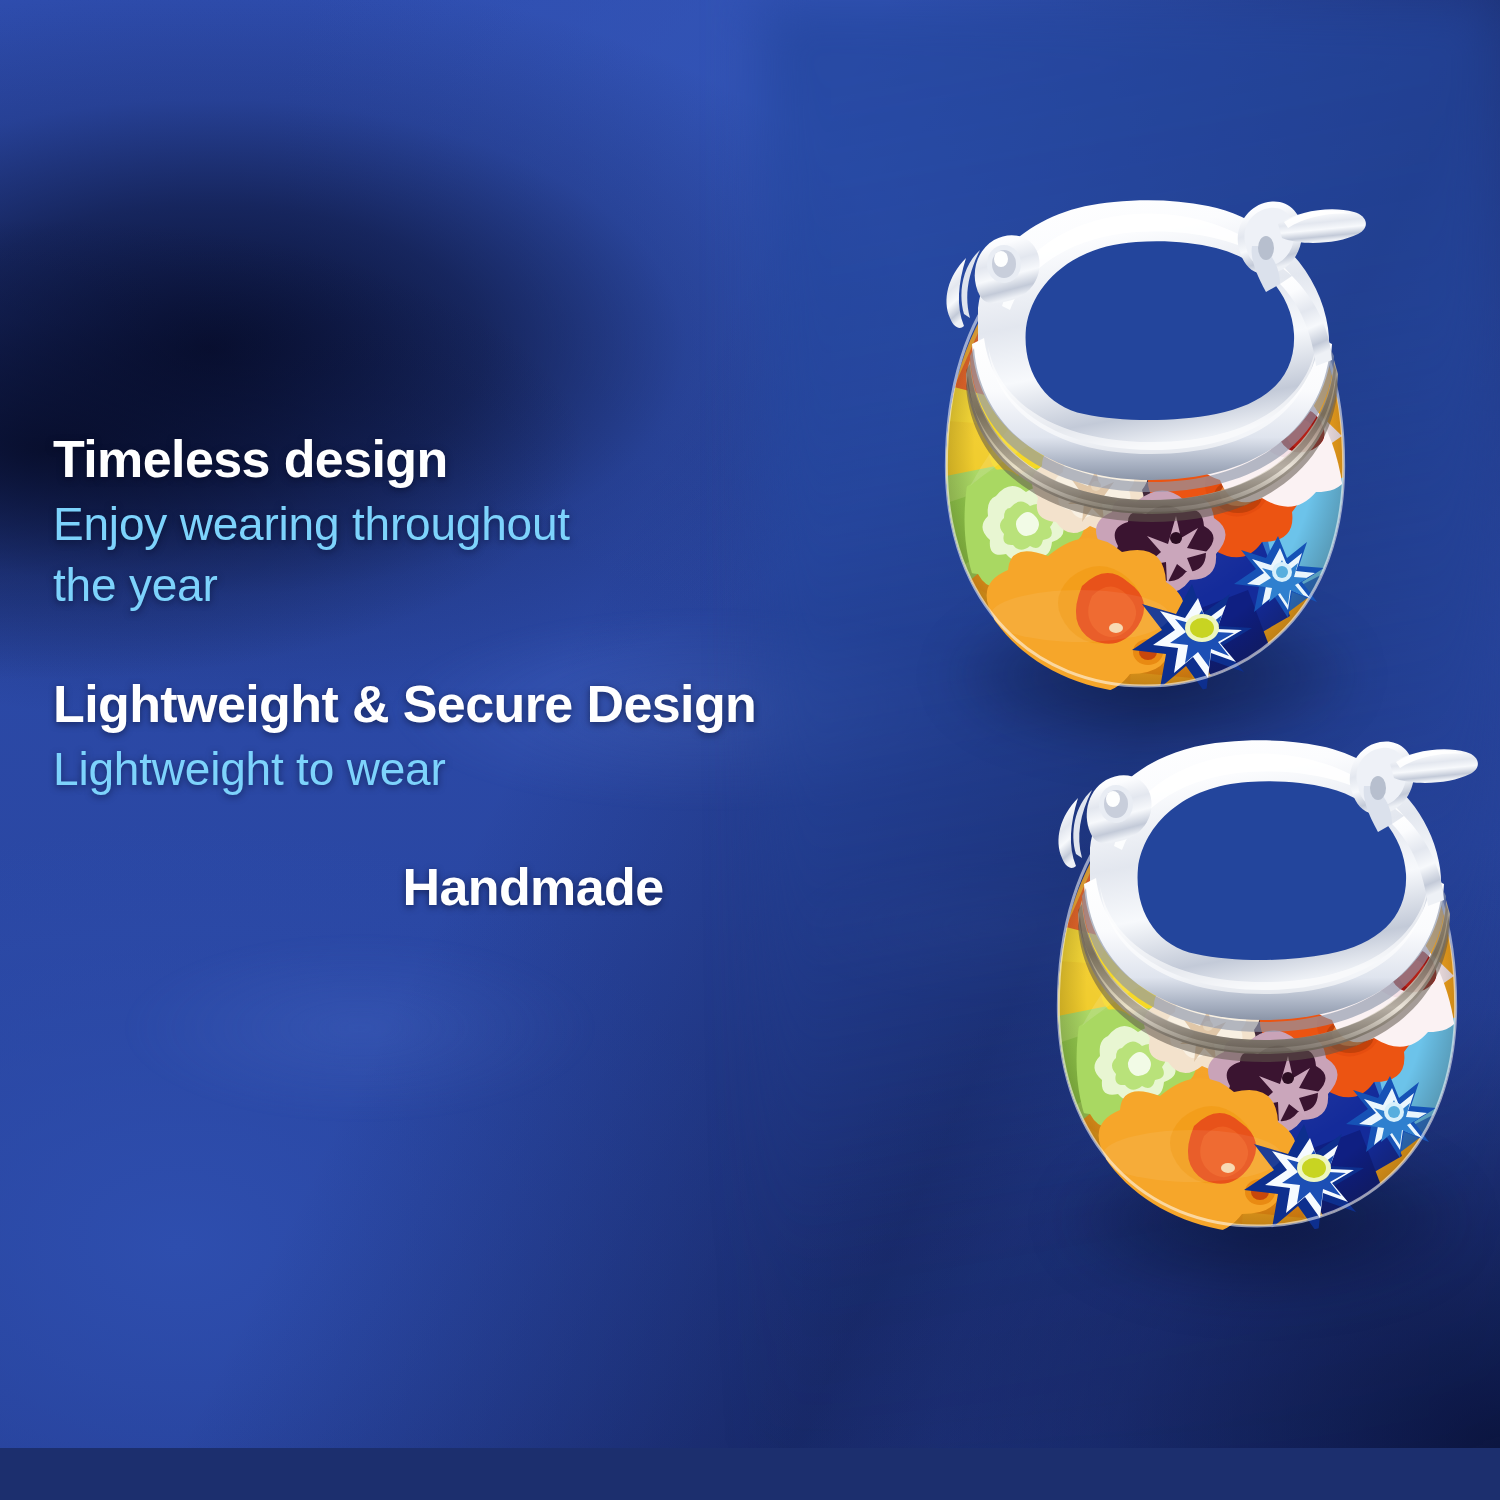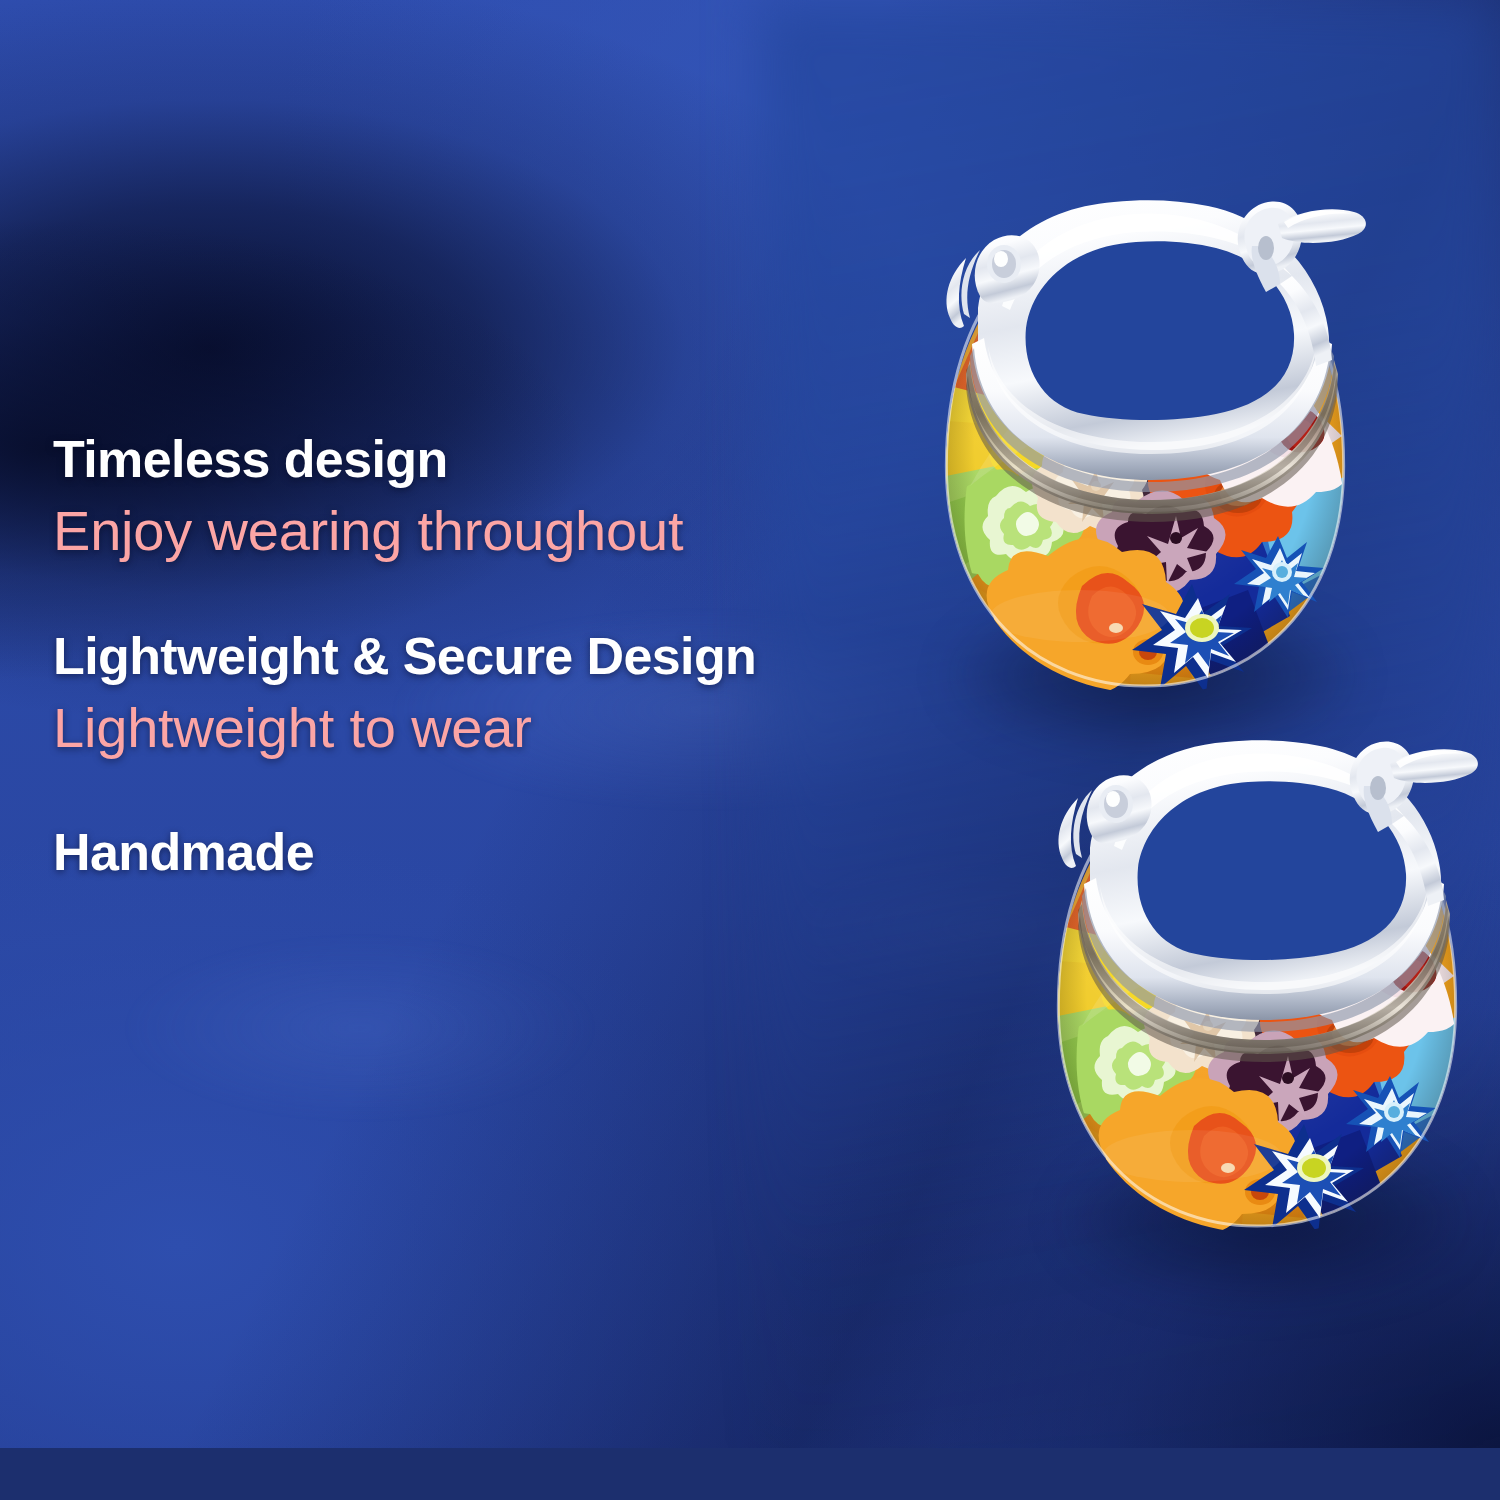--- a/index.html
+++ b/index.html
@@ -84,35 +84,35 @@
   }
 
   
   #feature-list {
     position: absolute;
     left: 53px;
     top: 430px;
     width: 960px;
   }
   .feature-block { margin-bottom: 58px; }
-  .feature-block:last-child { margin-bottom: 0; }
+  .feature-block:last-child { margin-bottom: 0; text-align: center; }
 
   .feature-title {
     margin: 0 0 6px 0;
     color: #ffffff;
     font-size: 52px;
     font-weight: bold;
     line-height: 1.12;
     letter-spacing: -0.6px;
     text-shadow: 0 2px 7px rgba(3,8,30,0.52);
   }
   .feature-sub {
     margin: 0;
-    color: #fca5a5;
-    font-size: 56px;
+    color: #7dd3fc;
+    font-size: 46px;
     font-weight: normal;
     line-height: 1.33;
     letter-spacing: -0.2px;
     text-shadow: 0 2px 7px rgba(3,8,30,0.50);
   }
 
   
   .earring {
     position: absolute;
   }
@@ -434,20 +434,21 @@
         <use href="#clasp"></use>
       </g>
     </svg>
   </div>
 
   <div id="feature-list">
 
     <div class="feature-block">
       <h2 class="feature-title">Timeless design</h2>
       <p class="feature-sub">Enjoy wearing throughout</p>
+      <p class="feature-sub">the year</p>
     </div>
 
     <div class="feature-block">
       <h2 class="feature-title">Lightweight &amp; Secure Design</h2>
       <p class="feature-sub">Lightweight to wear</p>
     </div>
 
     <div class="feature-block">
       <h2 class="feature-title">Handmade</h2>
     </div>

